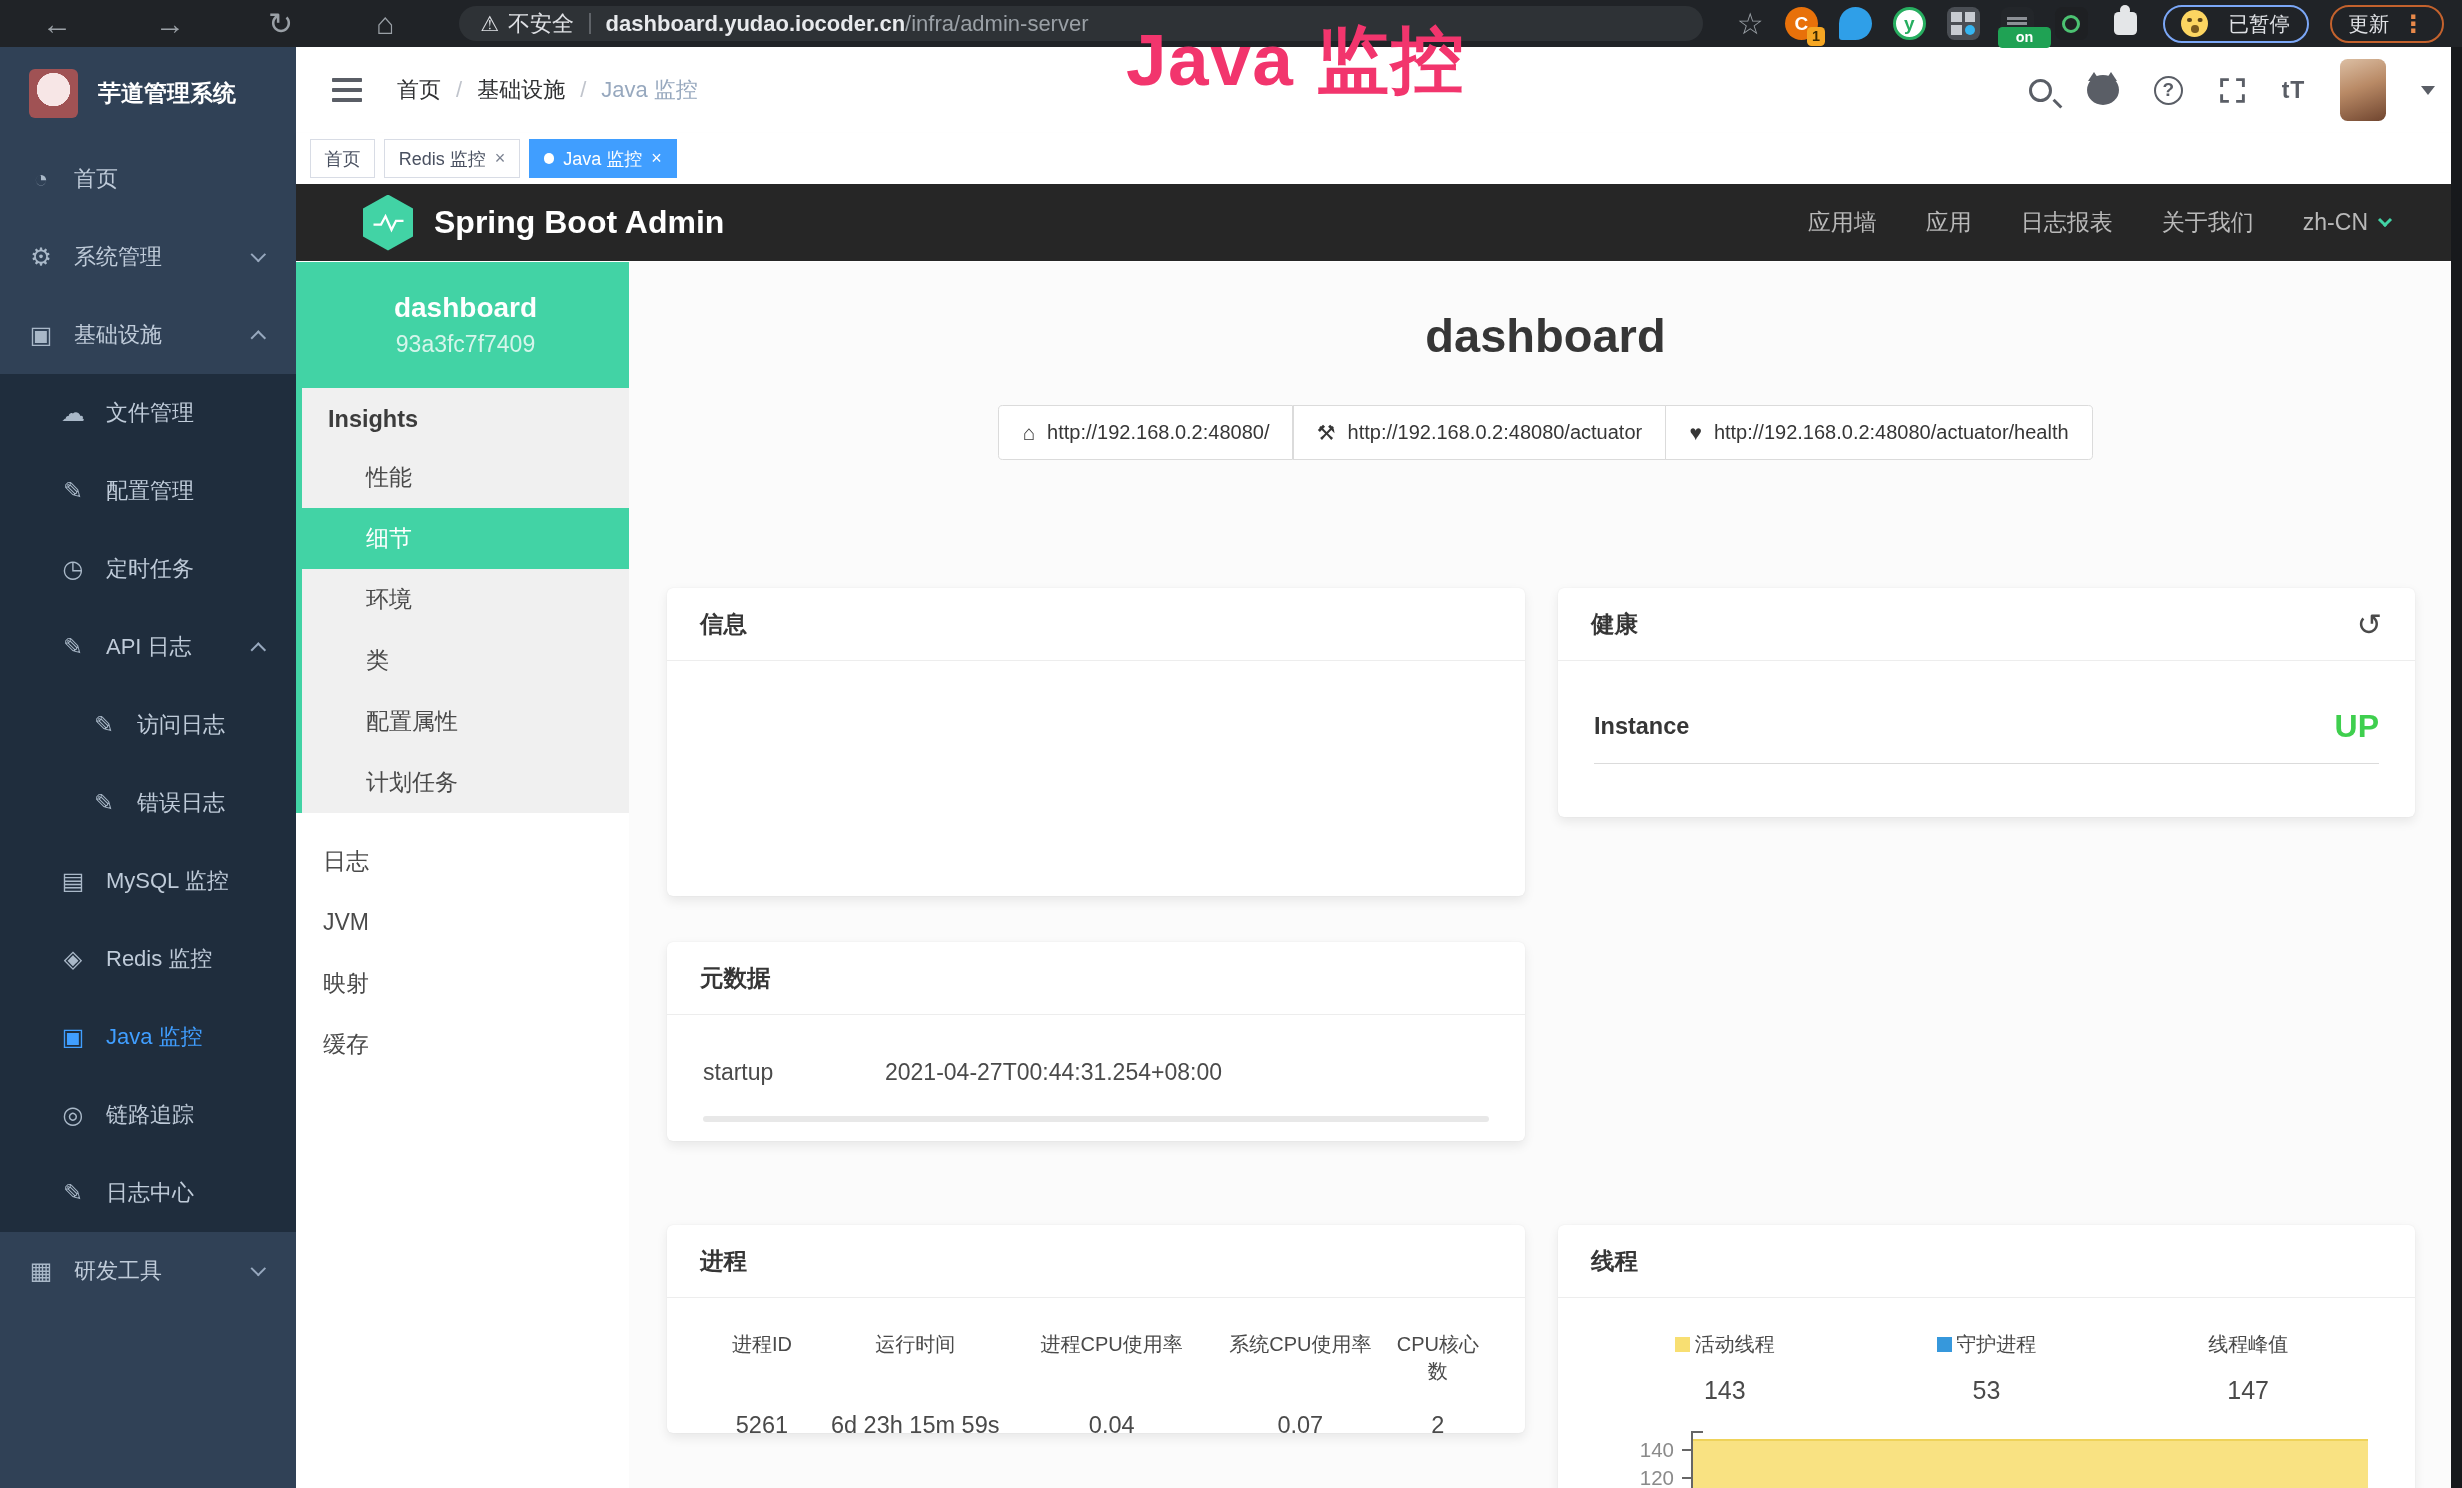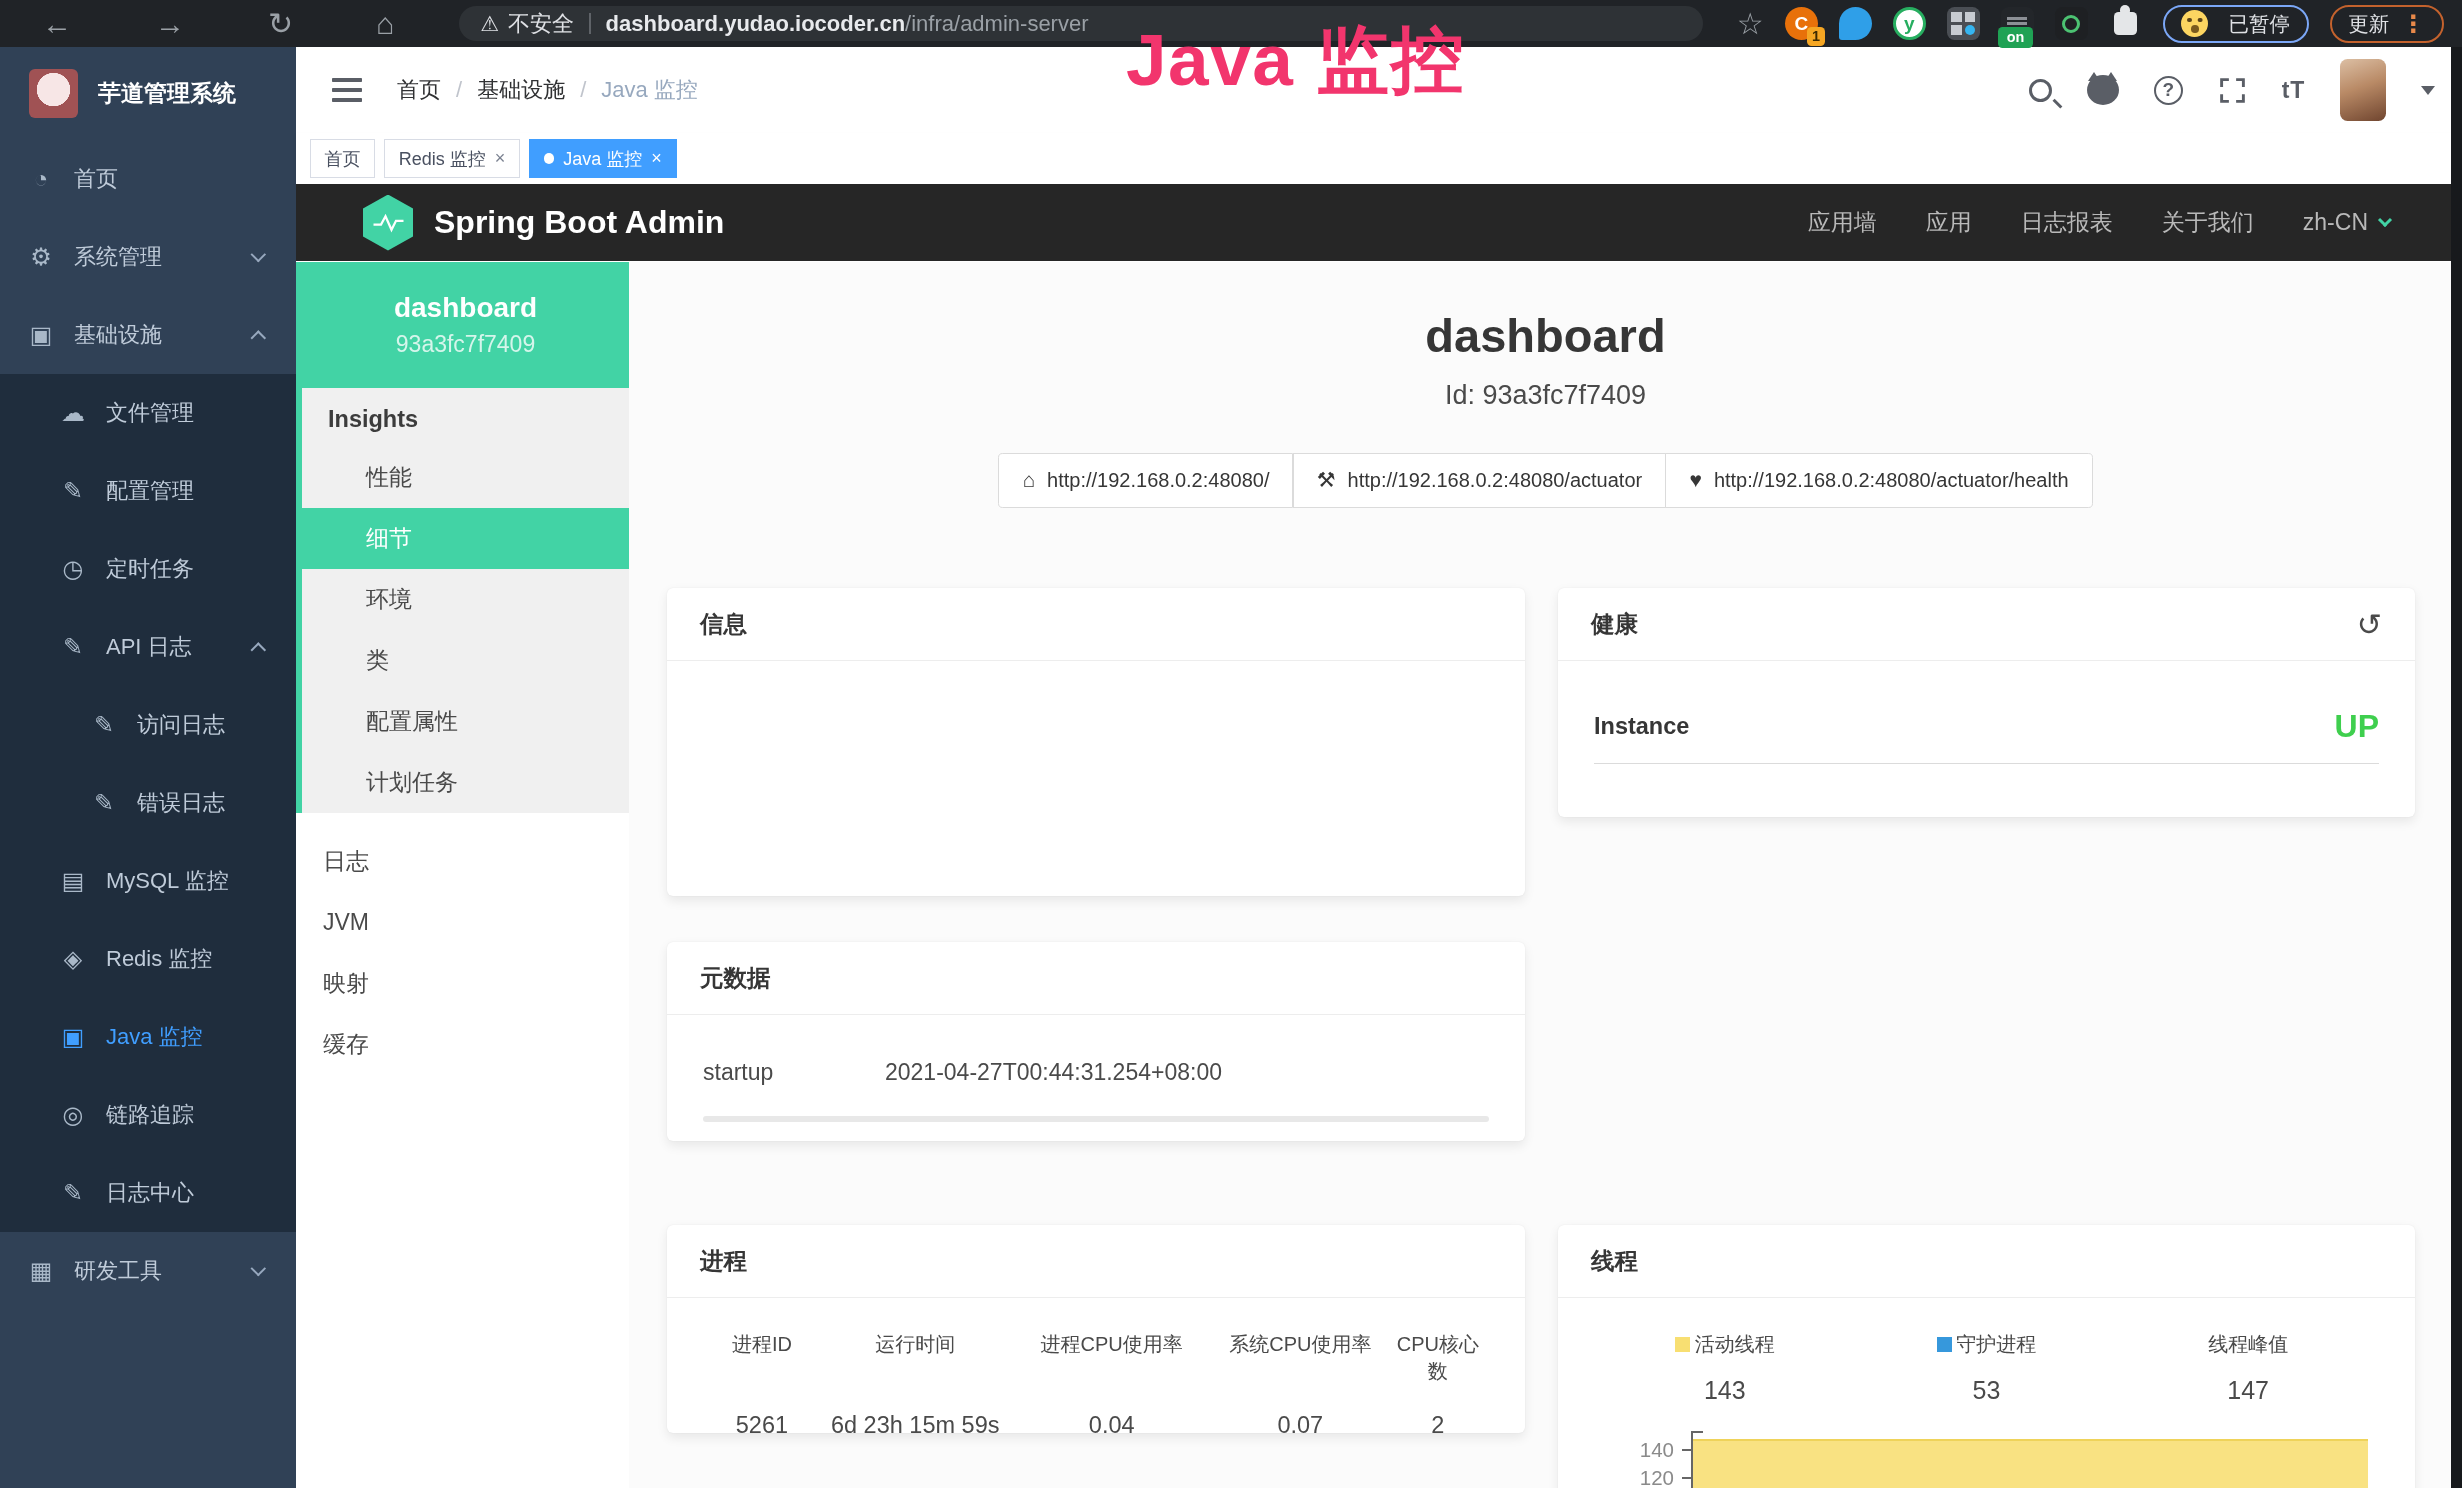--- a/index.html
+++ b/index.html
@@ -28,21 +28,21 @@
     font-size:14.4px; line-height:1; padding:2.3px 5.3px; border-radius:4.6px; font-weight:bold; }
   .ext-pin { background:#2f9fe8; border-radius:50% 50% 50% 3px; }
   .ext-y { background:#fff; border:3px solid #27ae60; border-radius:50%; color:#27ae60; }
   .ext-grid { background:#4a4e54; }
   .ext-grid i { position:absolute; width:10.6px; height:10.6px; background:#c7cbd1; }
   .ext-grid i.g1{left:4.6px;top:4.6px;} .ext-grid i.g2{right:4.6px;top:4.6px;}
   .ext-grid i.g3{left:4.6px;bottom:4.6px;} .ext-grid i.g4{right:4.6px;bottom:4.6px;background:#35b5f0;border-radius:50%;}
   .ext-dark { background:#23262a; }
   .ext-dark i { display:block; width:20px; height:3px; background:#8c9096; margin:2.3px auto; }
   .on-badge { position:absolute; left:-3px; bottom:-7.6px; background:#1fa254; color:#fff;
-    font-size:14.4px; line-height:1; padding:3px 9px; border-radius:4.6px; font-weight:bold; }
+    font-size:14.4px; line-height:1; padding:3px 18px; border-radius:4.6px; font-weight:bold; }
   .ext-leaf { background:#1e2023; }
   .ext-leaf i { width:18px; height:18px; border:3px solid #4cc272; border-radius:50%; display:block; }
   .ext-puzzle { background:transparent; }
   .ext-puzzle i { width:23px; height:23px; background:#e4e6e8; border-radius:4.6px; display:block; position:relative; }
   .ext-puzzle i::before { content:""; position:absolute; top:-6.8px; left:6px; width:10.6px; height:10.6px;
     border-radius:50%; background:#e4e6e8; }
   .b-pill { height:38px; border-radius:20.5px; display:flex; align-items:center; gap:10.6px;
     padding:0 16.7px; font-size:20.5px; color:#dfe1e5; }
   .b-pill.paused { border:2.3px solid #7ba7f7;gap:20px; }
   .face { width:27px; height:27px; border-radius:50%; background:#fcd561; position:relative; }
@@ -409,21 +409,20 @@
     <div class="root-list">
       <div class="root-item">日志</div>
       <div class="root-item">JVM</div>
       <div class="root-item">映射</div>
       <div class="root-item">缓存</div>
     </div>
   </aside>
 
   <main class="sba-content">
     <div class="content-title">dashboard</div>
-    <div class="content-id">Id: 93a3fc7f7409</div>
     <div class="links-row">
       <span class="link-btn">
         <span class="link-ic">⌂</span>
         <span>http://192.168.0.2:48080/</span>
       </span>
       <span class="link-btn">
         <span class="link-ic">⚒</span>
         <span>http://192.168.0.2:48080/actuator</span>
       </span>
       <span class="link-btn">

